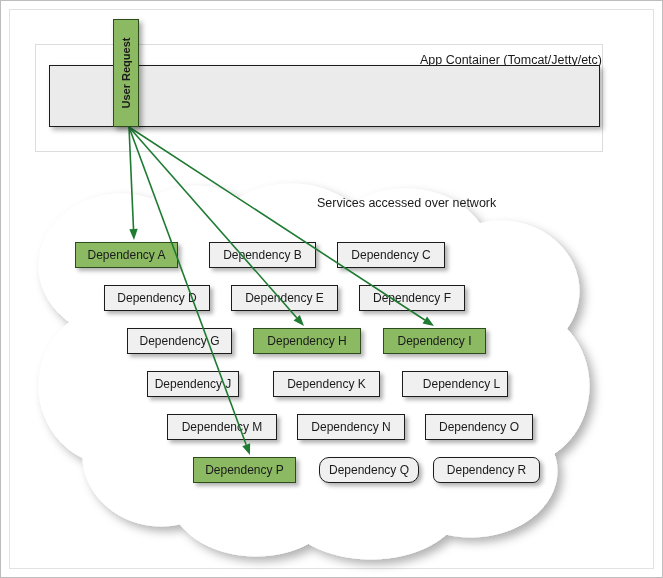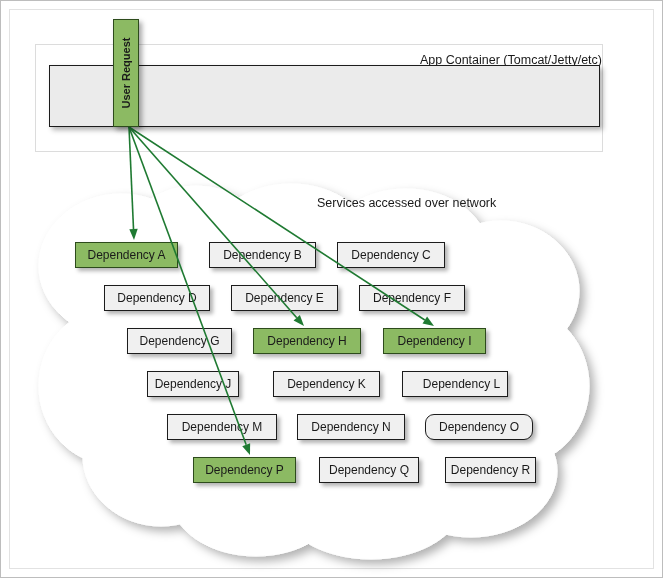--- a/index.html
+++ b/index.html
@@ -226,26 +226,26 @@
       </div>
       <div class="dep-box" style="left: 401px; top: 370px; width: 106px; padding-left: 13px;">
         <span class="dep-label">Dependency L</span>
       </div>
       <div class="dep-box" style="left: 166px; top: 413px; width: 110px;">
         <span class="dep-label">Dependency M</span>
       </div>
       <div class="dep-box" style="left: 296px; top: 413px; width: 108px;">
         <span class="dep-label">Dependency N</span>
       </div>
-      <div class="dep-box" style="left: 424px; top: 413px; width: 108px; border-radius: 9px;">
+      <div class="dep-box" style="left: 424px; top: 413px; width: 108px;">
         <span class="dep-label">Dependency O</span>
       </div>
       <div class="dep-box highlight" style="left: 192px; top: 456px; width: 103px;">
         <span class="dep-label">Dependency P</span>
       </div>
-      <div class="dep-box" style="left: 318px; top: 456px; width: 100px;">
+      <div class="dep-box" style="left: 318px; top: 456px; width: 100px; border-radius: 10px;">
         <span class="dep-label">Dependency Q</span>
       </div>
-      <div class="dep-box" style="left: 444px; top: 456px; width: 91px;">
+      <div class="dep-box" style="left: 432px; top: 456px; width: 107px; border-radius: 7px;">
         <span class="dep-label">Dependency R</span>
       </div>
     </div>
 </div>
 
 </body></html>

